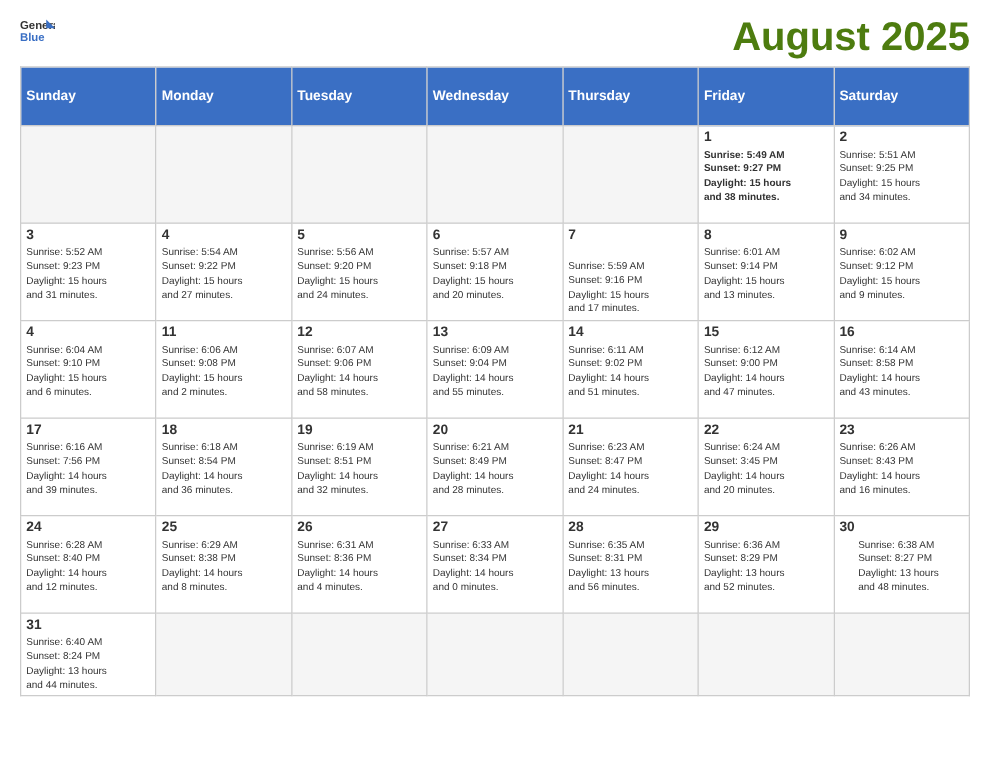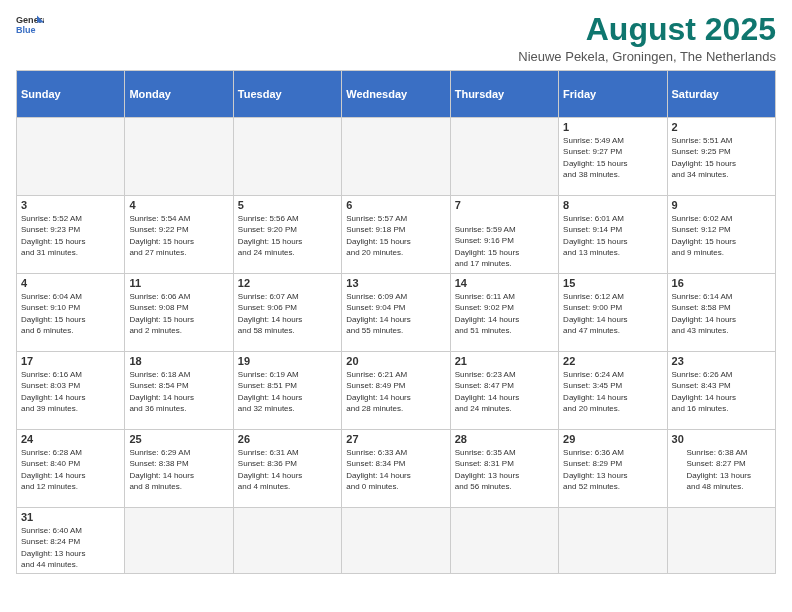--- a/index.html
+++ b/index.html
@@ -30,21 +30,21 @@
     .logo-blue-shape {
       width: 28px;
       height: 28px;
     }
     .title-block {
       text-align: right;
     }
     .month-title {
       font-size: 32px;
       font-weight: bold;
-      color: #0f766e;
+      color: #4d7c0f;
       line-height: 1.1;
     }
     .subtitle {
       font-size: 13px;
       color: #555;
       margin-top: 2px;
     }
     .calendar {
       width: 100%;
       border-collapse: collapse;
@@ -94,21 +94,20 @@
   <div class="header-row">
     <div class="logo">
       <svg class="logo-blue-shape" viewBox="0 0 40 40" width="40" height="40">
         <text x="0" y="16" font-size="13" font-weight="bold" fill="#333" font-family="Arial">General</text>
         <text x="0" y="30" font-size="13" font-weight="bold" fill="#3a6fc4" font-family="Arial">Blue</text>
         <polygon points="30,5 40,15 30,15" fill="#3a6fc4"></polygon>
       </svg>
     </div>
     <div class="title-block">
       <div class="month-title">August 2025</div>
-      <div class="subtitle">Nieuwe Pekela, Groningen, The Netherlands</div>
     </div>
   </div>
 
   <table class="calendar">
     <thead>
       <tr id="weekday-header">
           <th>Sunday</th>
           <th>Monday</th>
           <th>Tuesday</th>
           <th>Wednesday</th>
@@ -119,21 +118,21 @@
     </thead>
     <tbody id="calendar-body">
         <tr>
           <td class="empty"></td>
           <td class="empty"></td>
           <td class="empty"></td>
           <td class="empty"></td>
           <td class="empty"></td>
           <td>
             <span class="day-number">1</span>
-            <div class="day-info" style="white-space: pre-line;">Sunrise: 5:49 AM
+            <div class="day-info" style="white-space: pre-line; font-weight: bold;">Sunrise: 5:49 AM
 Sunset: 9:27 PM
 Daylight: 15 hours
 and 38 minutes.</div>
           </td>
           <td>
             <span class="day-number">2</span>
             <div class="day-info" style="white-space: pre-line;">Sunrise: 5:51 AM
 Sunset: 9:25 PM
 Daylight: 15 hours
 and 34 minutes.</div>
@@ -238,21 +237,21 @@
             <div class="day-info" style="white-space: pre-line;">Sunrise: 6:14 AM
 Sunset: 8:58 PM
 Daylight: 14 hours
 and 43 minutes.</div>
           </td>
         </tr>
         <tr>
           <td>
             <span class="day-number">17</span>
             <div class="day-info" style="white-space: pre-line;">Sunrise: 6:16 AM
-Sunset: 8:03 PM
+Sunset: 7:56 PM
 Daylight: 14 hours
 and 39 minutes.</div>
           </td>
           <td>
             <span class="day-number">18</span>
             <div class="day-info" style="white-space: pre-line;">Sunrise: 6:18 AM
 Sunset: 8:54 PM
 Daylight: 14 hours
 and 36 minutes.</div>
           </td>

